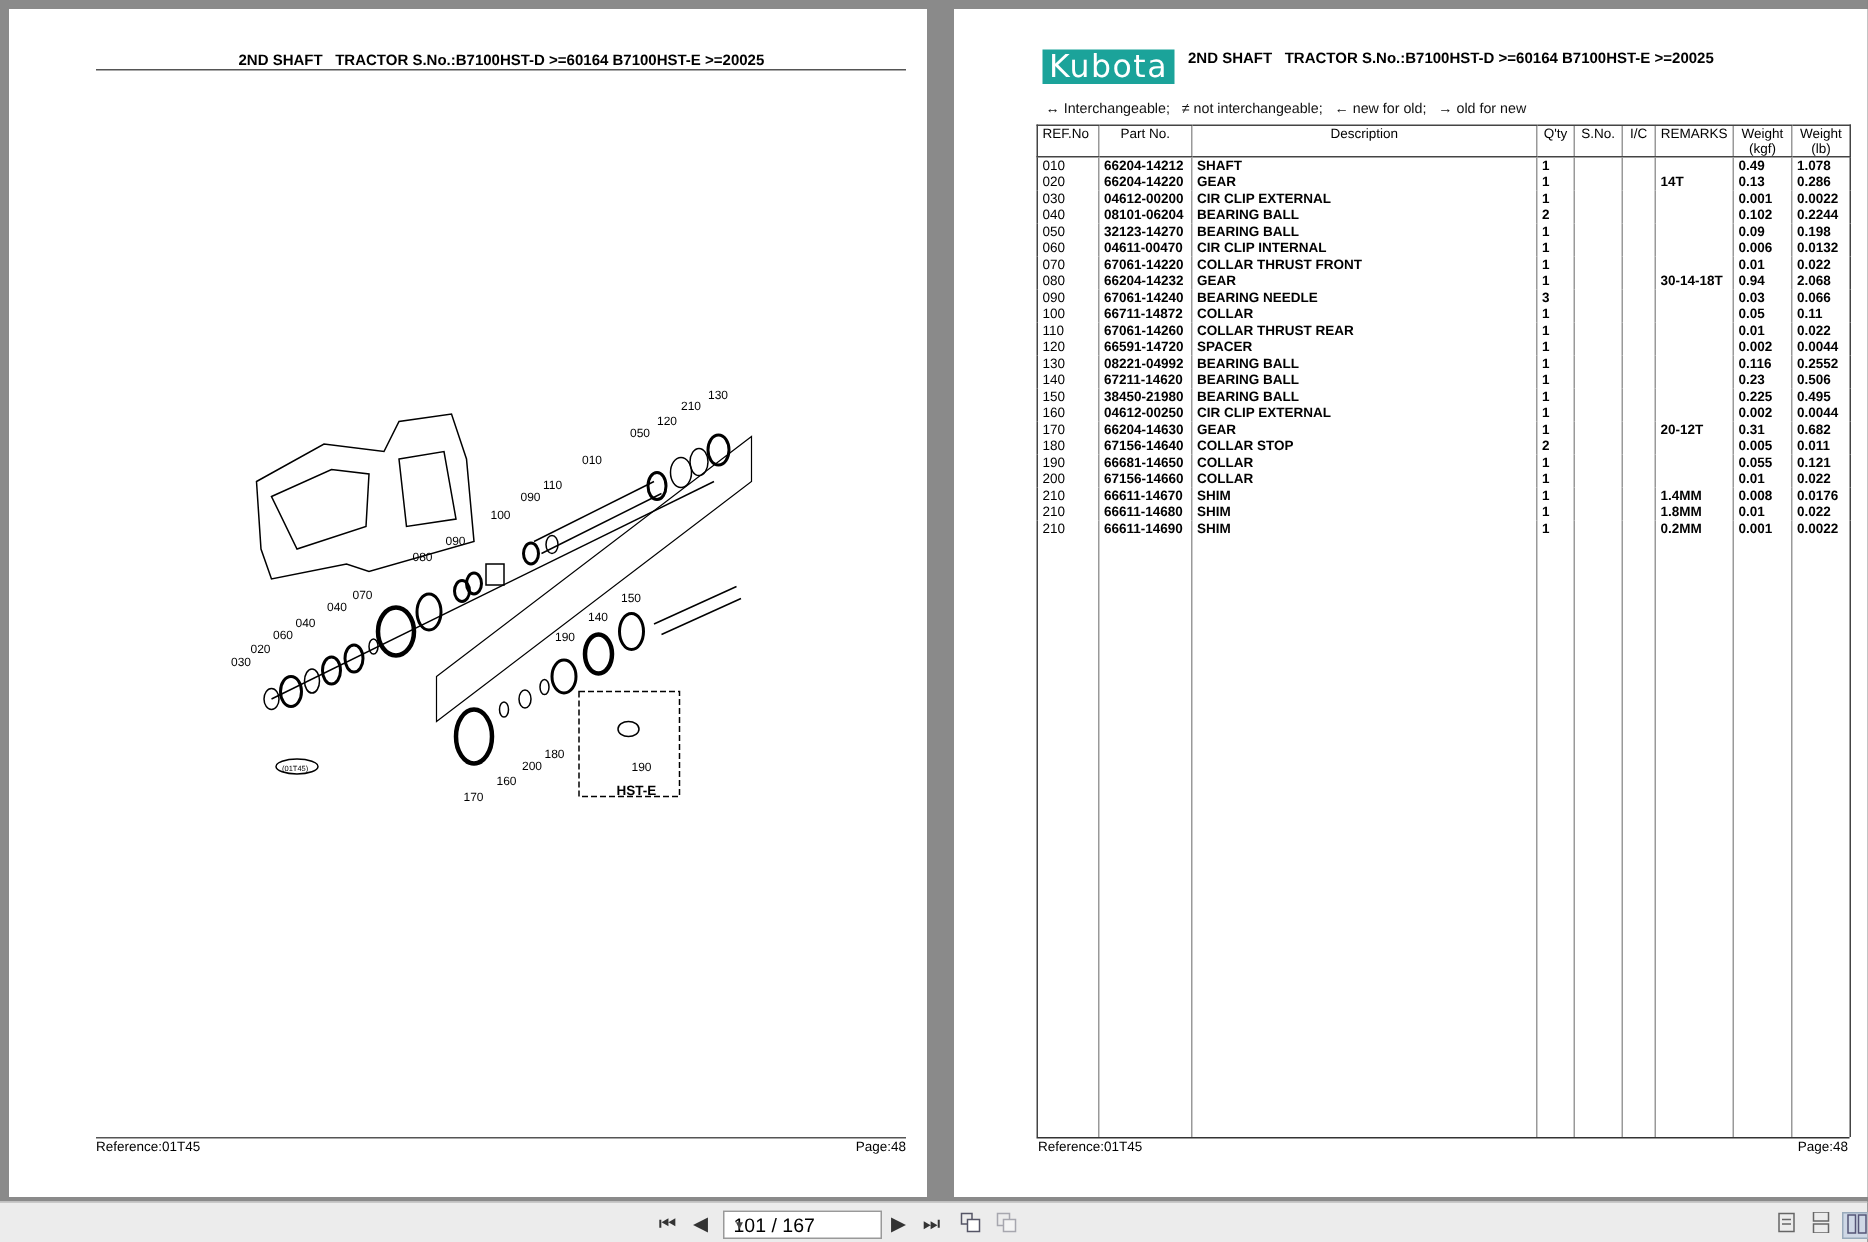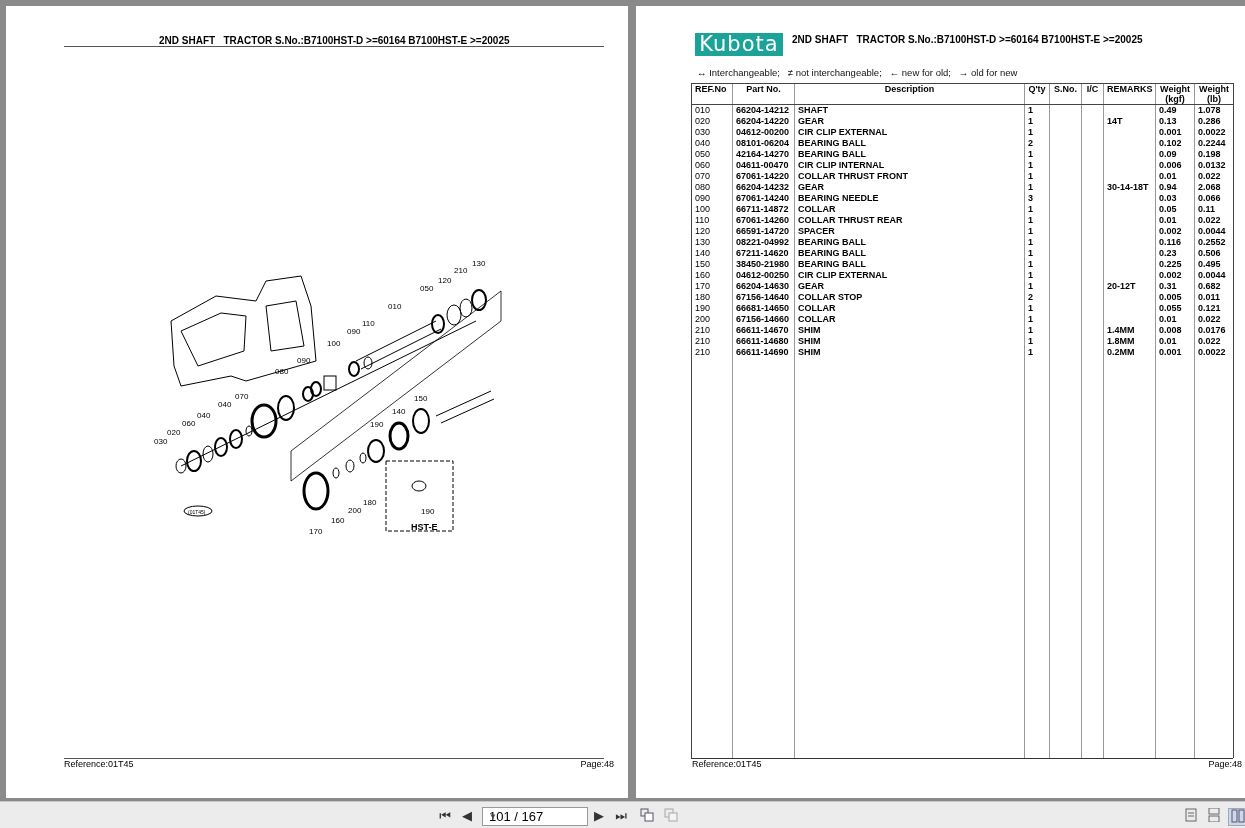--- a/index.html
+++ b/index.html
@@ -1,27 +1,27 @@
 <!DOCTYPE html>
 <html><head>
 <meta charset="utf-8">
 <style>
   html,body{margin:0;padding:0;}
   body{width:1245px;height:828px;background:#808080;position:relative;overflow:hidden;font-family:"Liberation Sans",sans-serif;}
   .viewer{position:absolute;left:0;top:0;width:1245px;height:801px;background:#8a8a8a;}
-  .page{position:absolute;top:6px;height:792px;background:#fff;padding-left:10px;}
+  .page{position:absolute;top:6px;height:792px;background:#fff;}
   .page.left{left:6px;width:612px;}
   .page.right{left:636px;width:612px;}
   .title{position:absolute;font-size:10px;font-weight:bold;color:#000;white-space:pre;}
   .hr{position:absolute;height:0;border-top:1px solid #555;}
   .foot{position:absolute;font-size:9px;font-weight:normal;color:#000;}
   .logo{position:absolute;left:59px;top:27px;width:88px;height:23px;background:#1ba39a;color:#fff;font-size:21px;line-height:23px;text-align:center;letter-spacing:1px;font-family:"DejaVu Sans",sans-serif;}
   .legend{position:absolute;left:61px;top:61px;font-size:9.5px;color:#111;white-space:pre;}
   table.parts{position:absolute;left:55px;top:77px;width:542px;border-collapse:collapse;font-size:9px;color:#000;table-layout:fixed;}
-  table.parts th{font-weight:bold;border-top:1px solid #444;border-bottom:1px solid #444;border-left:1px solid #999;padding:0 3px;vertical-align:top;line-height:10px;}
+  table.parts th{font-weight:normal;border-top:1px solid #444;border-bottom:1px solid #444;border-left:1px solid #999;padding:0 3px;vertical-align:top;line-height:10px;}
   table.parts th:first-child{border-left:1px solid #444;text-align:left;}
   table.parts th:last-child{border-right:1px solid #444;}
   table.parts td{border-left:1px solid #999;padding:0 3px;height:11px;line-height:11px;white-space:nowrap;font-weight:bold;}
   table.parts td:first-child{border-left:1px solid #444;font-weight:normal;}
   table.parts td:last-child{border-right:1px solid #444;margin-left:12px;}
   table.parts tr.filler td{height:auto;}
   .diagram{position:absolute;left:130px;top:245px;width:370px;height:290px;}
   .toolbar{position:absolute;left:0;top:801px;width:1245px;height:27px;background:#ececec;border-top:1px solid #c8c8c8;}
   .tb-btn{position:absolute;top:6px;height:16px;font-size:13px;color:#333;text-align:center;line-height:16px;cursor:pointer;}
   .page-input{position:absolute;left:482px;top:5px;width:104px;height:17px;background:#fff;border:1px solid #999;font-size:13px;line-height:17px;color:#000;}
@@ -188,21 +188,21 @@
             <td>BEARING BALL</td>
             <td>2</td>
             <td></td>
             <td></td>
             <td></td>
             <td>0.102</td>
             <td>0.2244</td>
           </tr>
           <tr>
             <td>050</td>
-            <td>42164-14270</td>
+            <td>32123-14270</td>
             <td>BEARING BALL</td>
             <td>1</td>
             <td></td>
             <td></td>
             <td></td>
             <td>0.09</td>
             <td>0.198</td>
           </tr>
           <tr>
             <td>060</td>

